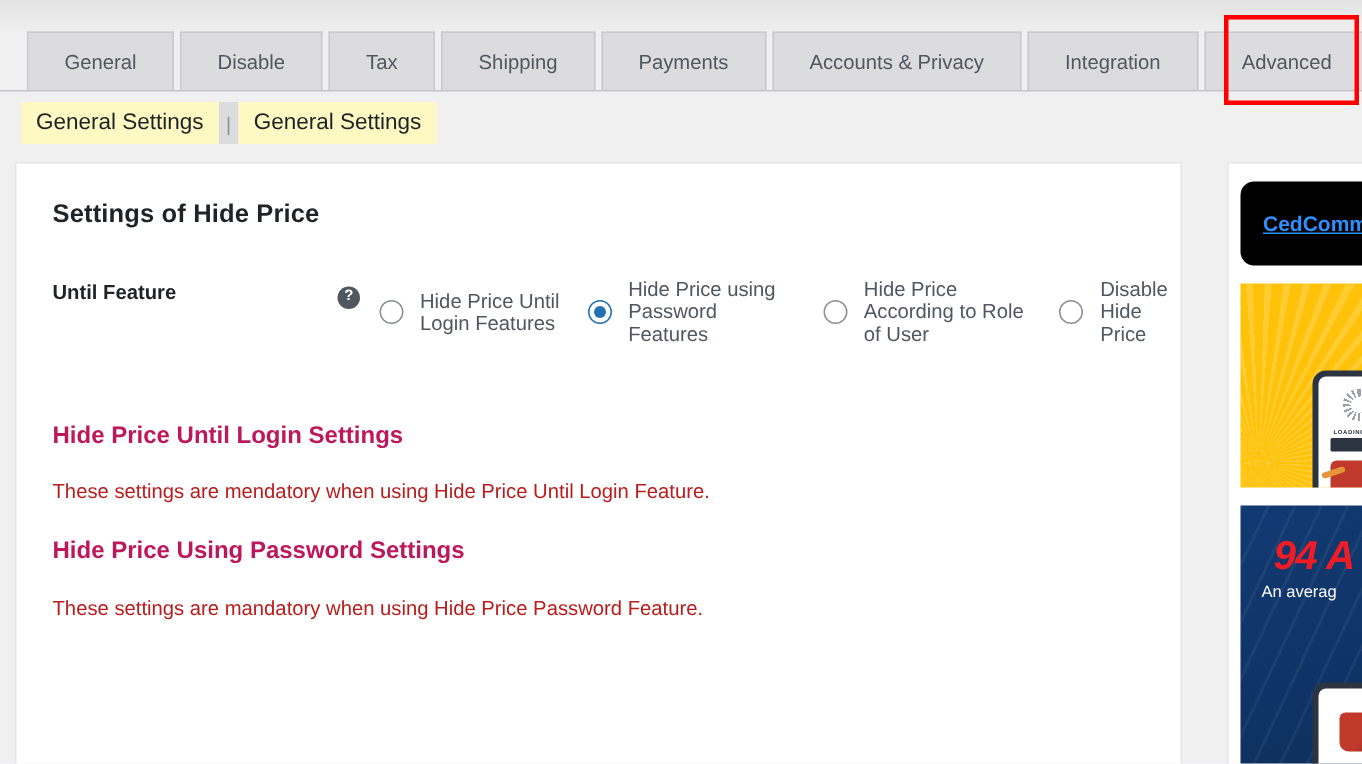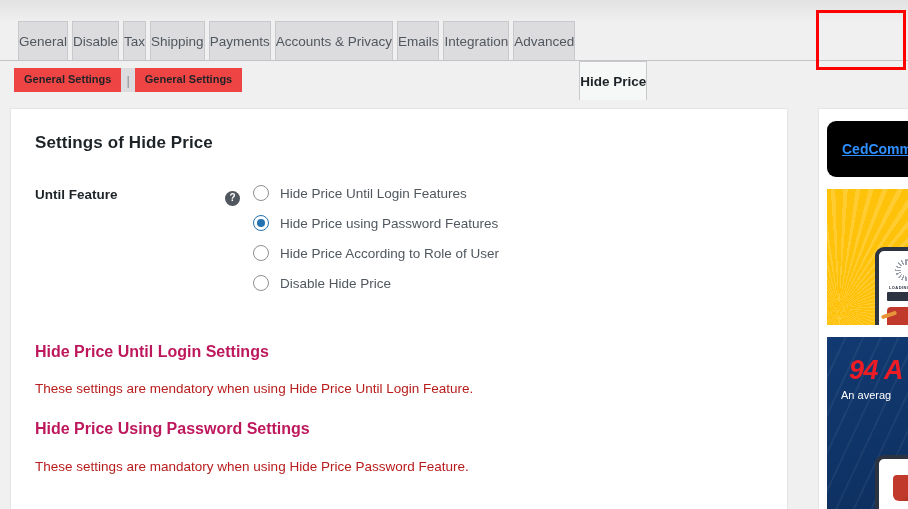--- a/index.html
+++ b/index.html
@@ -24,21 +24,21 @@
     display: flex; align-items: flex-start; padding-left: 18px;
   }
   .tab {
     height: 39px;
     background: #dcdcde;
     border: 1px solid #c9c9cd;
     border-bottom: none;
     color: #50575e;
     font-size: 13.5px;
     display: flex; align-items: center; justify-content: center;
-    padding: 0 0;
+    padding: 0 24px;
     margin-right: 4px;
     white-space: nowrap;
     cursor: pointer;
   }
   .tab.active {
     background: #f6f7f7;
     color: #1d2327;
     font-weight: bold;
     border-color: #c9c9cd;
     margin-top: 40px;
@@ -56,24 +56,24 @@
     pointer-events: none;
     z-index: 40;
   }
 
   
   .subtabs-row {
     position: absolute; left: 14px; top: 68px;
     display: flex; align-items: center;
   }
   .subtab {
-    background: #ef4444;
+    background: #fef9c3;
     color: #1d2327;
-    font-size: 11px;
-    font-weight: bold;
+    font-size: 15px;
+    font-weight: normal;
     padding: 6px 10px 7px 10px;
     line-height: 1;
     white-space: nowrap;
     cursor: pointer;
   }
   .subtab-sep {
     color: #8c8f94;
     font-size: 13px;
     padding: 0 5px;
     background: #dcdcde;
@@ -121,21 +121,21 @@
     display: inline-flex; align-items: center; justify-content: center;
     width: 15px; height: 15px;
     border-radius: 50%;
     background: #50575e;
     color: #ffffff;
     font-size: 10px;
     font-weight: bold;
     line-height: 1;
     cursor: pointer;
   }
-  .radio-group { display: flex; flex-direction: column; gap: 14px; text-align: center; }
+  .radio-group { display: flex; gap: 14px; }
   .radio-item { display: flex; align-items: center; cursor: pointer; }
   .radio-mark {
     width: 16px; height: 16px; border-radius: 50%;
     border: 1px solid #8c8f94;
     background: #ffffff;
     flex: 0 0 16px;
     position: relative;
     margin-right: 11px;
   }
   .radio-item.checked .radio-mark {
@@ -319,23 +319,20 @@
         <span>Tax</span>
       </div>
     <div class="tab">
         <span>Shipping</span>
       </div>
     <div class="tab">
         <span>Payments</span>
       </div>
     <div class="tab">
         <span>Accounts &amp; Privacy</span>
-      </div>
-    <div class="tab">
-        <span>Emails</span>
       </div>
     <div class="tab">
         <span>Integration</span>
       </div>
     <div class="tab">
         <span>Advanced</span>
       </div>
     <div class="tab active">
         <span>Hide Price</span>
       </div>

